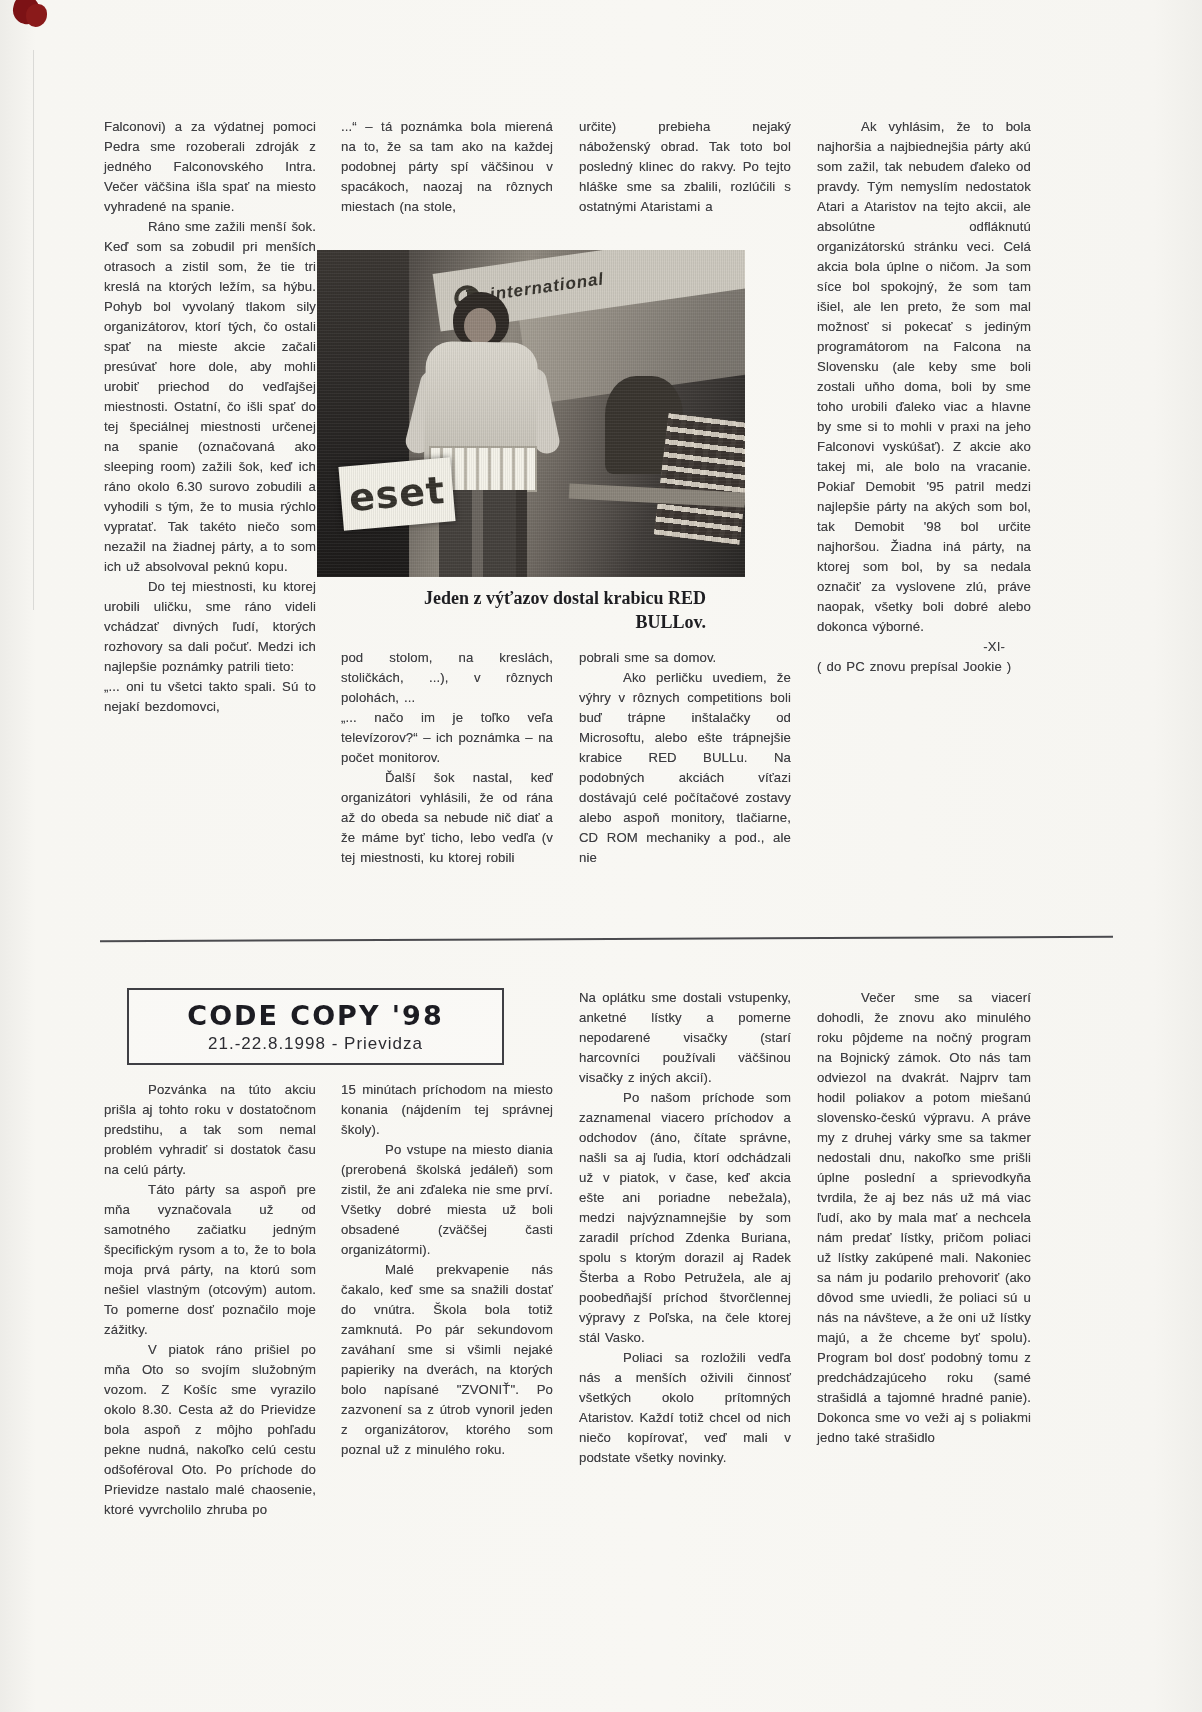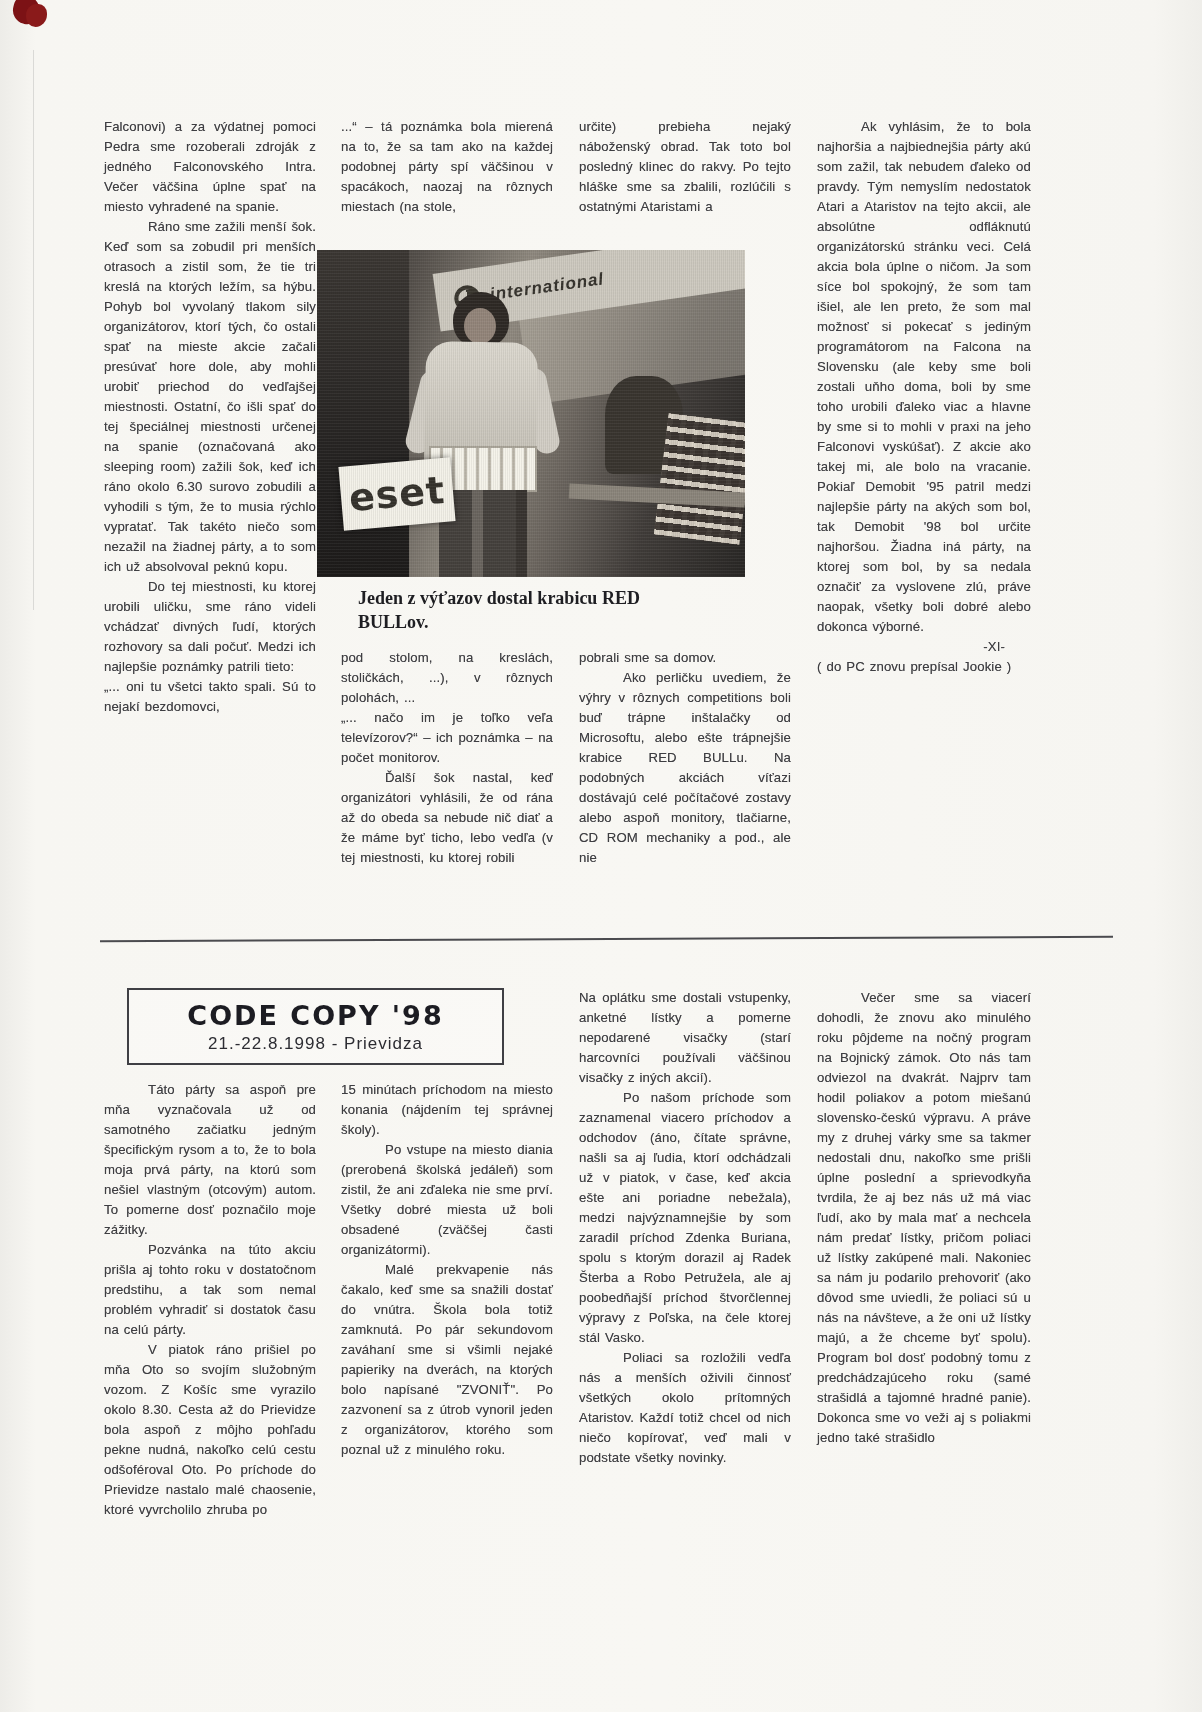--- a/index.html
+++ b/index.html
@@ -51,21 +51,21 @@
                      repeating-linear-gradient(90deg,rgba(235,228,215,.35) 0 5px,rgba(52,46,42,.35) 5px 13px); }
   .ph-table { position:absolute; left:252px; top:238px; width:176px; height:15px; background:#8b857b; transform:rotate(3deg); }
   .ph-dark-left { position:absolute; left:0; top:0; width:92px; height:100%; background:linear-gradient(180deg,#3b3733,#232120 70%,#1d1b1a); }
   .ph-eset { position:absolute; left:24px; top:212px; width:112px; height:64px; background:#f3f1e8; transform:rotate(-5deg);
     display:flex; align-items:center; justify-content:center; box-shadow:0 0 6px rgba(0,0,0,.5); }
   .ph-eset span { font-weight:bold; font-size:38px; letter-spacing:1px; color:#35322c; font-family:"DejaVu Sans",sans-serif; }
   .ph-grain { position:absolute; inset:0;
     background-image:repeating-linear-gradient(0deg,rgba(255,255,255,.05) 0 1px,rgba(0,0,0,0) 1px 3px),
                      repeating-linear-gradient(90deg,rgba(0,0,0,.06) 0 1px,rgba(255,255,255,0) 1px 2px); }
 
-  .photo-caption { position:absolute; left:358px; top:586px; width:348px; text-align:left;
+  .photo-caption { position:absolute; left:358px; top:586px; width:348px; text-align:right;
     font-family:"Liberation Serif","DejaVu Serif",serif; font-weight:bold; font-size:18px; line-height:24px; color:#1e1e22; }
 
   .divider { position:absolute; left:100px; top:938px; width:1013px; height:2px; background:#4b4b4f; transform:rotate(-.25deg); }
 
   .header-box { position:absolute; left:127px; top:988px; width:373px; height:73px; border:2px solid #3f3f44;
     display:flex; flex-direction:column; align-items:center; justify-content:center; gap:3px; background:rgba(255,255,255,.25); }
   .cc-title { font-weight:bold; font-size:27px; letter-spacing:2px; color:#1c1c22; font-family:"DejaVu Sans",sans-serif; }
   .cc-sub { font-size:17px; letter-spacing:1px; color:#2c2c32; }
 
   
@@ -85,21 +85,21 @@
 
 <div class="red-mark">
   <div class="b1"></div>
   <div class="b2"></div>
 </div>
 <div class="scan-edge"></div>
 
 <section>
 
   <div class="col" id="t-col1">
-    <p>Falconovi) a za výdatnej pomoci Pedra sme rozoberali zdroják z jedného Falconovského Intra. Večer väčšina úplne spať na miesto vyhradené na spanie.</p>
+    <p>Falconovi) a za výdatnej pomoci Pedra sme rozoberali zdroják z jedného Falconovského Intra. Večer väčšina išla spať na miesto vyhradené na spanie.</p>
     <p class="ind">Ráno sme zažili menší šok. Keď som sa zobudil pri menších otrasoch a zistil som, že tie tri kreslá na ktorých ležím, sa hýbu. Pohyb bol vyvolaný tlakom sily organizátorov, ktorí tých, čo ostali spať na mieste akcie začali presúvať hore dole, aby mohli urobiť priechod do vedľajšej miestnosti. Ostatní, čo išli spať do tej špeciálnej miestnosti určenej na spanie (označovaná ako sleeping room) zažili šok, keď ich ráno okolo 6.30 surovo zobudili a vyhodili s tým, že to musia rýchlo vypratať. Tak takéto niečo som nezažil na žiadnej párty, a to som ich už absolvoval peknú kopu.</p>
     <p class="ind">Do tej miestnosti, ku ktorej urobili uličku, sme ráno videli vchádzať divných ľudí, ktorých rozhovory sa dali počuť. Medzi ich najlepšie poznámky patrili tieto:</p>
     <p>„... oni tu všetci takto spali. Sú to nejakí bezdomovci,</p>
   </div>
 
   <div class="col" id="t-col2a">
     <p>...“ – tá poznámka bola mierená na to, že sa tam ako na každej podobnej párty spí väčšinou v spacákoch, naozaj na rôznych miestach (na stole,</p>
   </div>
 
   <div class="col" id="t-col3a">
@@ -153,22 +153,22 @@
 <div class="divider"></div>
 
 <section>
 
   <header class="header-box">
     <div class="cc-title">CODE COPY '98</div>
     <div class="cc-sub">21.-22.8.1998 - Prievidza</div>
   </header>
 
   <div class="col" id="b-col1">
+    <p class="ind">Pozvánka na túto akciu prišla aj tohto roku v dostatočnom predstihu, a tak som nemal problém vyhradiť si dostatok času na celú párty.</p>
     <p class="ind">Táto párty sa aspoň pre mňa vyznačovala už od samotného začiatku jedným špecifickým rysom a to, že to bola moja prvá párty, na ktorú som nešiel vlastným (otcovým) autom. To pomerne dosť poznačilo moje zážitky.</p>
-    <p class="ind">Pozvánka na túto akciu prišla aj tohto roku v dostatočnom predstihu, a tak som nemal problém vyhradiť si dostatok času na celú párty.</p>
     <p class="ind">V piatok ráno prišiel po mňa Oto so svojím služobným vozom. Z Košíc sme vyrazilo okolo 8.30. Cesta až do Prievidze bola aspoň z môjho pohľadu pekne nudná, nakoľko celú cestu odšoféroval Oto. Po príchode do Prievidze nastalo malé chaosenie, ktoré vyvrcholilo zhruba po</p>
   </div>
 
   <div class="col" id="b-col2">
     <p>15 minútach príchodom na miesto konania (nájdením tej správnej školy).</p>
     <p class="ind">Po vstupe na miesto diania (prerobená školská jedáleň) som zistil, že ani zďaleka nie sme prví. Všetky dobré miesta už boli obsadené (zväčšej časti organizátormi).</p>
     <p class="ind">Malé prekvapenie nás čakalo, keď sme sa snažili dostať do vnútra. Škola bola totiž zamknutá. Po pár sekundovom zaváhaní sme si všimli nejaké papieriky na dverách, na ktorých bolo napísané "ZVONIŤ". Po zazvonení sa z útrob vynoril jeden z organizátorov, ktorého som poznal už z minulého roku.</p>
   </div>
 
   <div class="col" id="b-col3">

